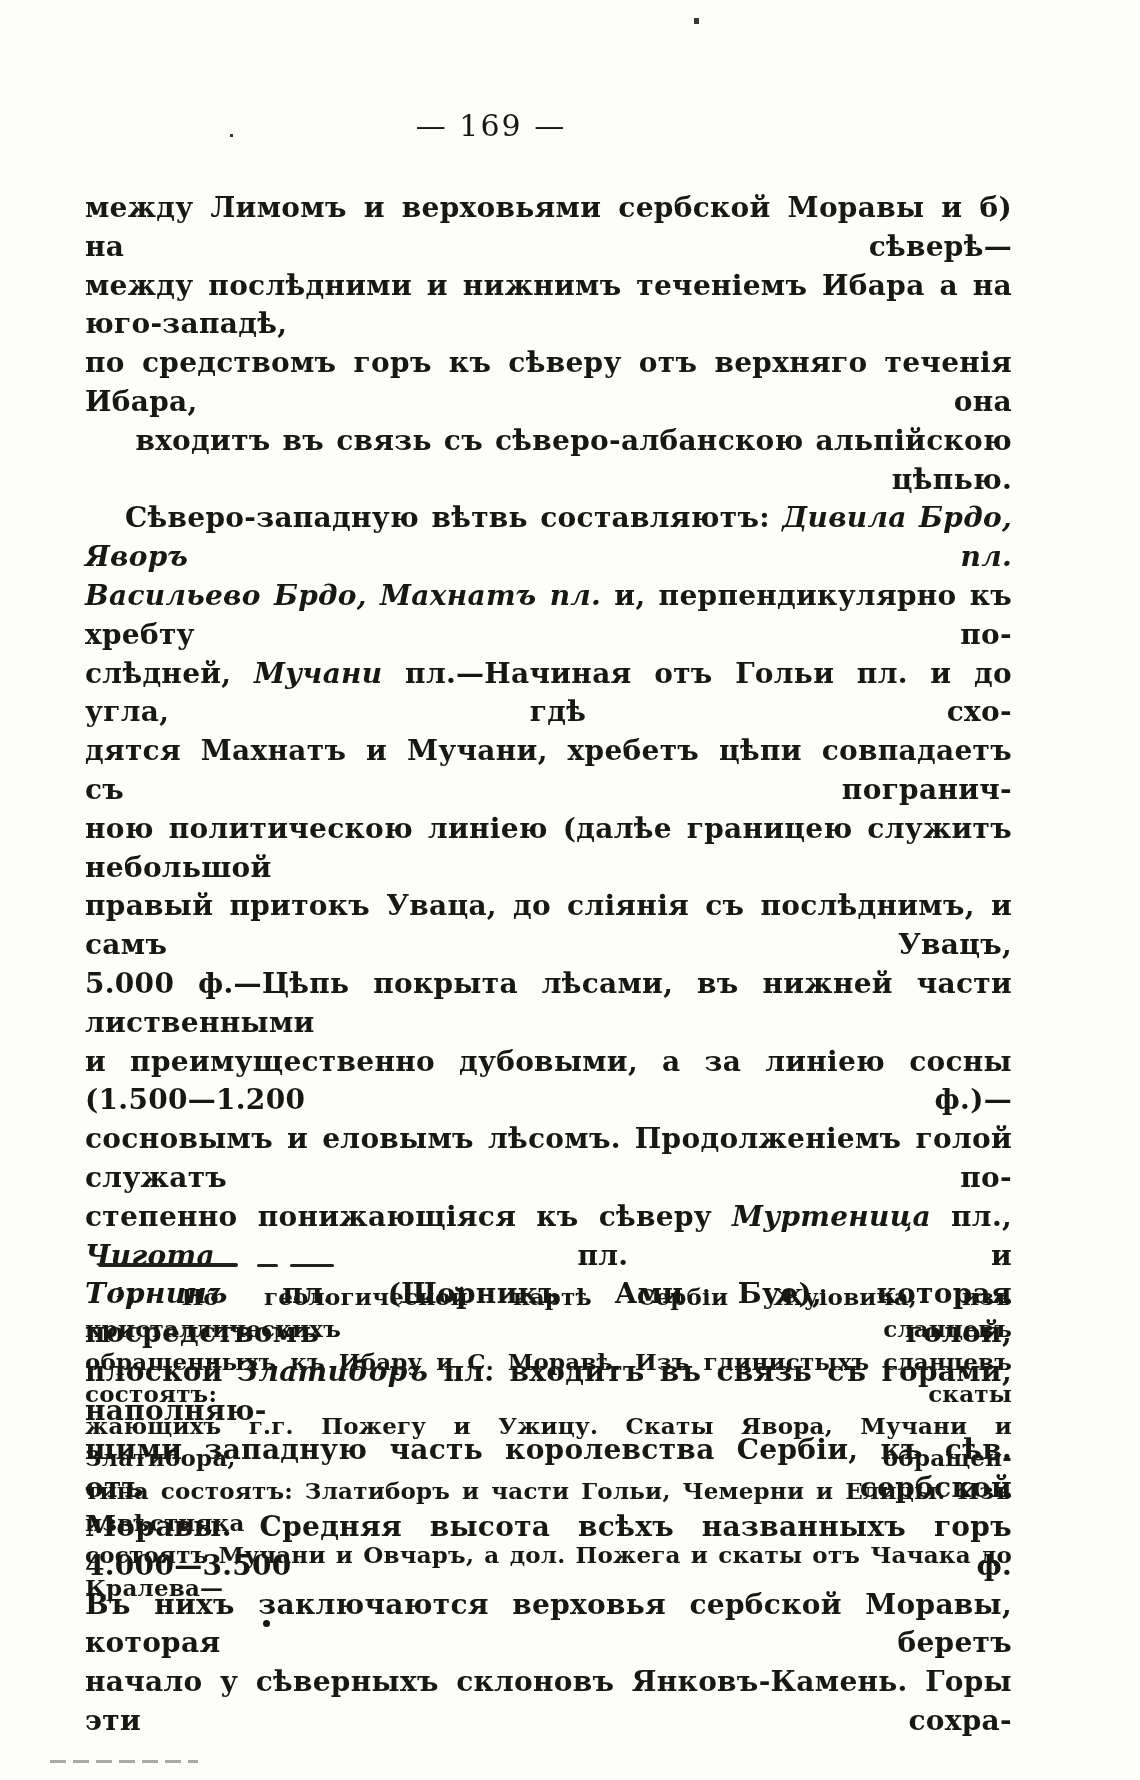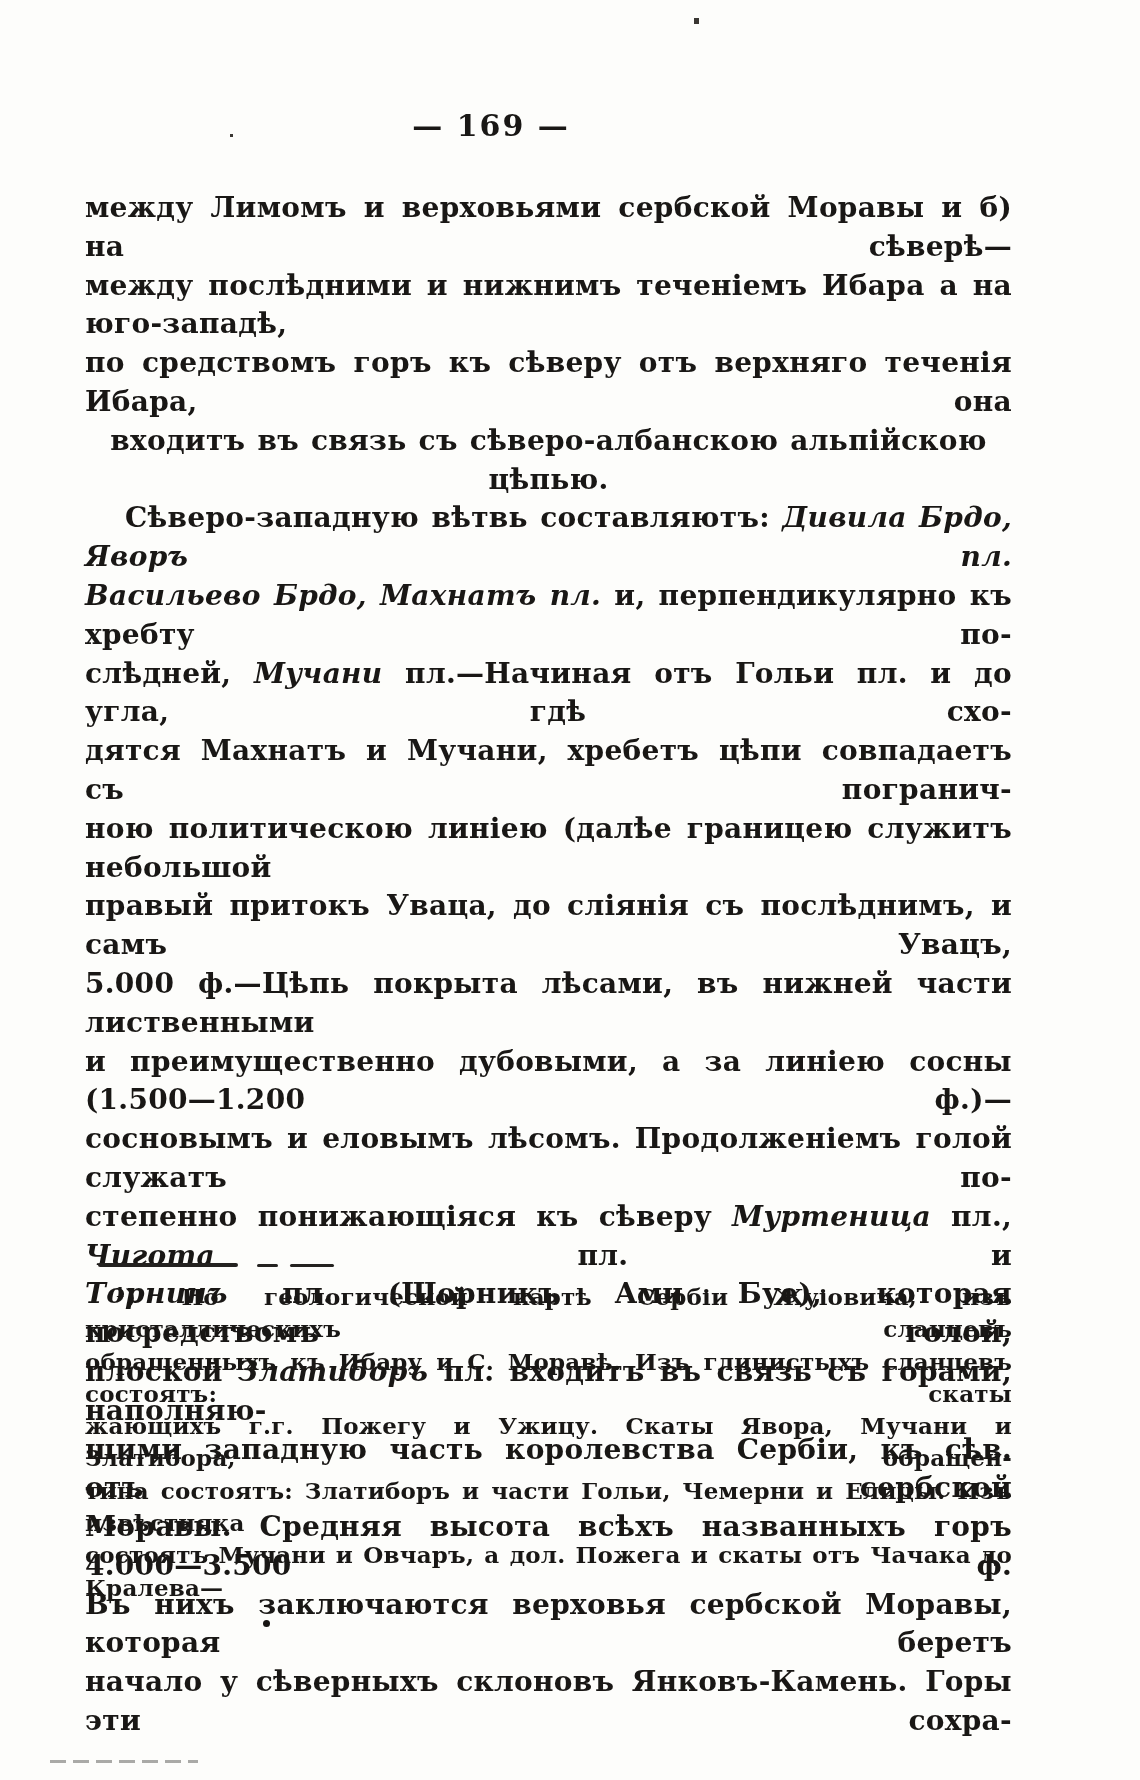--- a/index.html
+++ b/index.html
@@ -17,21 +17,21 @@
     font-family: "DejaVu Serif", "Liberation Serif", serif;
     overflow: hidden;
   }
   .pagenum {
     position: absolute;
     top: 108px;
     left: 85px;
     width: 812px;
     text-align: center;
     font-size: 30px;
-    font-weight: 700;
+    font-weight: 400;
     letter-spacing: 2px;
   }
   .main-text {
     position: absolute;
     top: 189px;
     left: 85px;
     width: 927px;
     font-size: 28px;
     font-weight: 700;
     line-height: 38.8px;
@@ -44,21 +44,21 @@
     left: 85px;
     width: 927px;
     font-size: 23px;
     font-weight: 700;
     line-height: 32.3px;
     letter-spacing: 0.2px;
     word-spacing: 1px;
   }
   .tline {
     white-space: normal;
-    text-align: center;
+    text-align: right;
   }
   .tline.just {
     text-align: justify;
     text-align-last: justify;
   }
   .tline.ind { text-indent: 40px; }
   .footnote-text .tline.ind { text-indent: 30px; }
   .tline .it { font-style: italic; margin-top: 14px; }
   .rule-seg {
     position: absolute;

